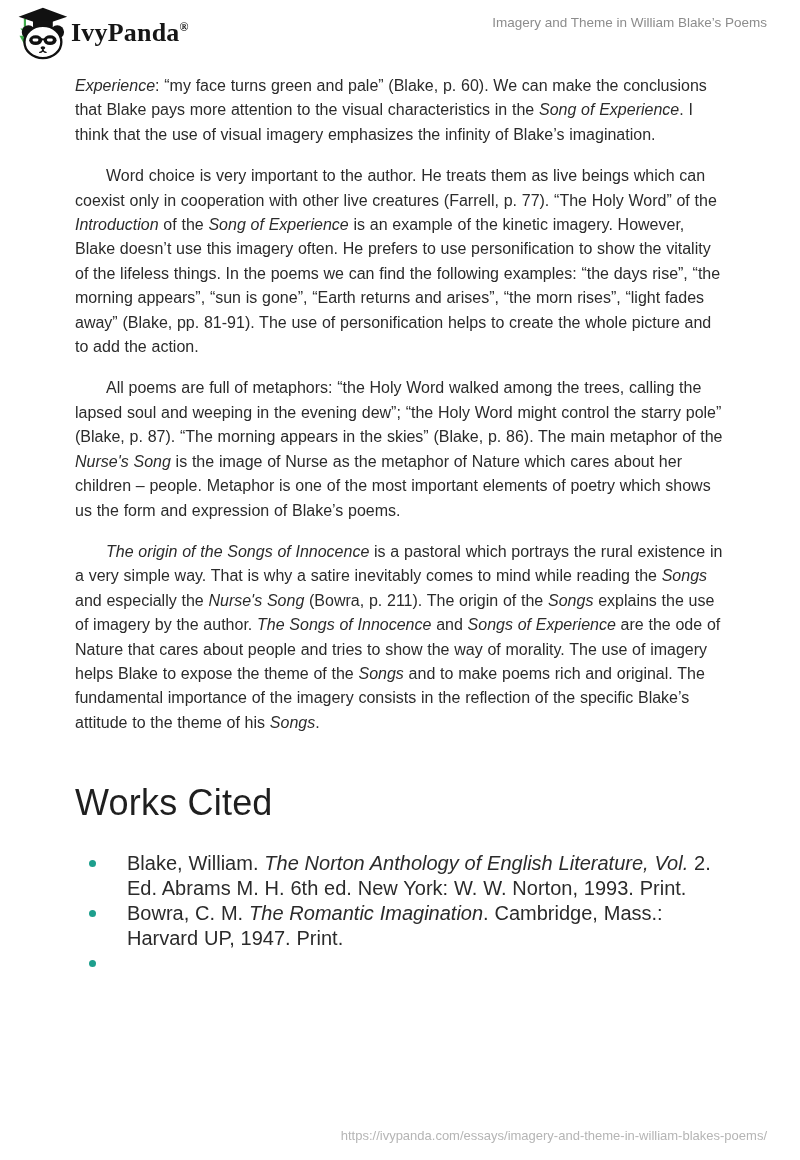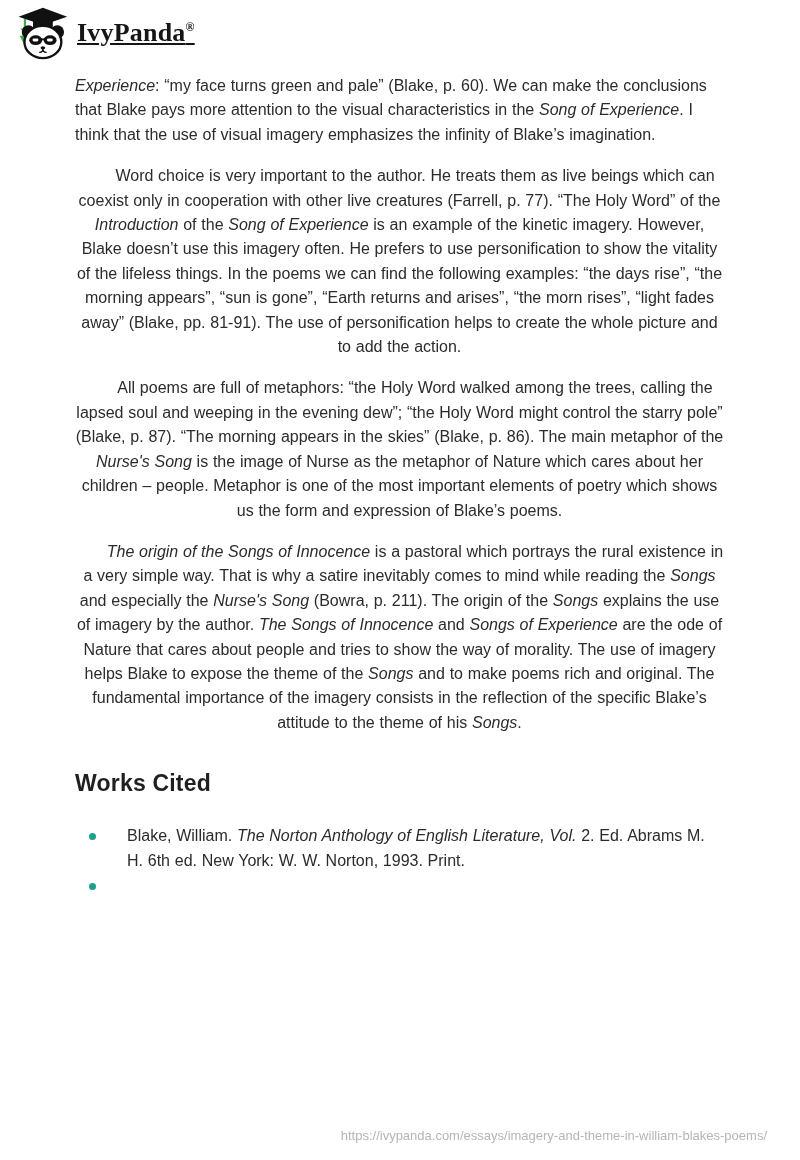--- a/index.html
+++ b/index.html
@@ -25,22 +25,20 @@
   
   .page-header { position: absolute; top: 0; left: 0; right: 0; height: 64px; }
   .brand { position: absolute; left: 13px; top: 6px; display: flex; align-items: center; }
   .brand-logo { width: 58px; height: 54px; }
   .brand-name {
     font-family: "Liberation Serif", serif;
     font-weight: bold;
     font-size: 26px;
     color: var(--brand-text);
     letter-spacing: 0.2px;
-    margin-left: 6px;
-    text-decoration: underline;
   }
   .brand-name sup { font-size: 12px; vertical-align: super; }
   .doc-title {
     position: absolute;
     top: 15px;
     right: 33px;
     font-size: 13.5px;
     color: var(--header-title);
   }
   
@@ -50,35 +48,35 @@
     left: 75px;
     width: 649px;
   }
   .para {
     font-size: 16px;
     line-height: 24.4px;
     color: var(--body-text);
     margin-bottom: 17px;
     word-spacing: 0.3px;
   }
-  .para.indent { text-indent: 31px; text-align: center; }
+  .para.indent { text-indent: 31px; }
   .para em, .citation-text em { font-style: italic; }
   .works-cited-heading {
-    margin-top: 35px;
+    margin-top: 47px;
     margin-bottom: 27px;
-    font-size: 23px;
-    font-weight: bold;
+    font-size: 36px;
+    font-weight: normal;
     color: #1f1f1f;
     letter-spacing: 0.2px;
   }
   .works-cited-list { list-style: none; }
   .citation-item {
     position: relative;
     padding-left: 52px;
-    font-size: 16px;
+    font-size: 20px;
     line-height: 24.5px;
     margin-bottom: 1px;
     word-spacing: 0.3px;
   }
   .bullet-dot {
     position: absolute;
     left: 14px;
     top: 9px;
     width: 7px;
     height: 7px;
@@ -120,33 +118,35 @@
         <ellipse cx="41" cy="38" rx="7.2" ry="5.4" fill="#111111"></ellipse>
         <line x1="30" y1="37" x2="36" y2="37" stroke="#111111" stroke-width="2"></line>
         <rect x="21.5" y="36" width="6.5" height="3.4" rx="1.6" fill="#ffffff"></rect>
         <rect x="37.5" y="36" width="6.5" height="3.4" rx="1.6" fill="#ffffff"></rect>
 
         <ellipse cx="33" cy="46.5" rx="2.6" ry="1.8" fill="#111111"></ellipse>
         <path d="M33 48 Q33 51 29.5 51.5 M33 48 Q33 51 36.5 51.5" stroke="#111111" stroke-width="1.5" fill="none" stroke-linecap="round"></path>
       </svg>
       <div class="brand-name"><span>IvyPanda</span><sup>®</sup></div>
     </div>
+    <div class="doc-title">Imagery and Theme in William Blake’s Poems</div>
   </div>
 
   <div class="content">
     <div>
         <p class="para"><em>Experience</em><span>: “my face turns green and pale” (Blake, p. 60). We can make the conclusions that Blake pays more attention to the visual characteristics in the </span><em>Song of Experience</em><span>. I think that the use of visual imagery emphasizes the infinity of Blake’s imagination.</span></p>
         <p class="para indent"><span>Word choice is very important to the author. He treats them as live beings which can coexist only in cooperation with other live creatures (Farrell, p. 77). “The Holy Word” of the </span><em>Introduction</em><span> of the </span><em>Song of Experience</em><span> is an example of the kinetic imagery. However, Blake doesn’t use this imagery often. He prefers to use personification to show the vitality of the lifeless things. In the poems we can find the following examples: “the days rise”, “the morning appears”, “sun is gone”, “Earth returns and arises”, “the morn rises”, “light fades away” (Blake, pp. 81-91). The use of personification helps to create the whole picture and to add the action.</span></p>
         <p class="para indent"><span>All poems are full of metaphors: “the Holy Word walked among the trees, calling the lapsed soul and weeping in the evening dew”; “the Holy Word might control the starry pole” (Blake, p. 87). “The morning appears in the skies” (Blake, p. 86). The main metaphor of the </span><em>Nurse's Song</em><span> is the image of Nurse as the metaphor of Nature which cares about her children – people. Metaphor is one of the most important elements of poetry which shows us the form and expression of Blake’s poems.</span></p>
         <p class="para indent"><em>The origin of the Songs of Innocence</em><span> is a pastoral which portrays the rural existence in a very simple way. That is why a satire inevitably comes to mind while reading the </span><em>Songs</em><span> and especially the </span><em>Nurse's Song</em><span> (Bowra, p. 211). The origin of the </span><em>Songs</em><span> explains the use of imagery by the author. </span><em>The Songs of Innocence</em><span> and </span><em>Songs of Experience</em><span> are the ode of Nature that cares about people and tries to show the way of morality. The use of imagery helps Blake to expose the theme of the </span><em>Songs</em><span> and to make poems rich and original. The fundamental importance of the imagery consists in the reflection of the specific Blake’s attitude to the theme of his </span><em>Songs</em><span>.</span></p>
       </div>
 
     <h2 class="works-cited-heading">Works Cited</h2>
 
     <ul class="works-cited-list">
         <li class="citation-item"><span class="bullet-dot"></span><span class="citation-text"><span>Blake, William. </span><em>The Norton Anthology of English Literature, Vol.</em><span> 2. Ed. Abrams M. H. 6th ed. New York: W. W. Norton, 1993. Print.</span></span></li>
+        <li class="citation-item"><span class="bullet-dot"></span><span class="citation-text"><span>Bowra, C. M. </span><em>The Romantic Imagination</em><span>. Cambridge, Mass.: Harvard UP, 1947. Print.</span></span></li>
         <li class="citation-item"><span class="bullet-dot"></span></li>
       </ul>
   </div>
 
   <div class="page-footer">https://ivypanda.com/essays/imagery-and-theme-in-william-blakes-poems/</div>
 
 </div>
 
 </body></html>

